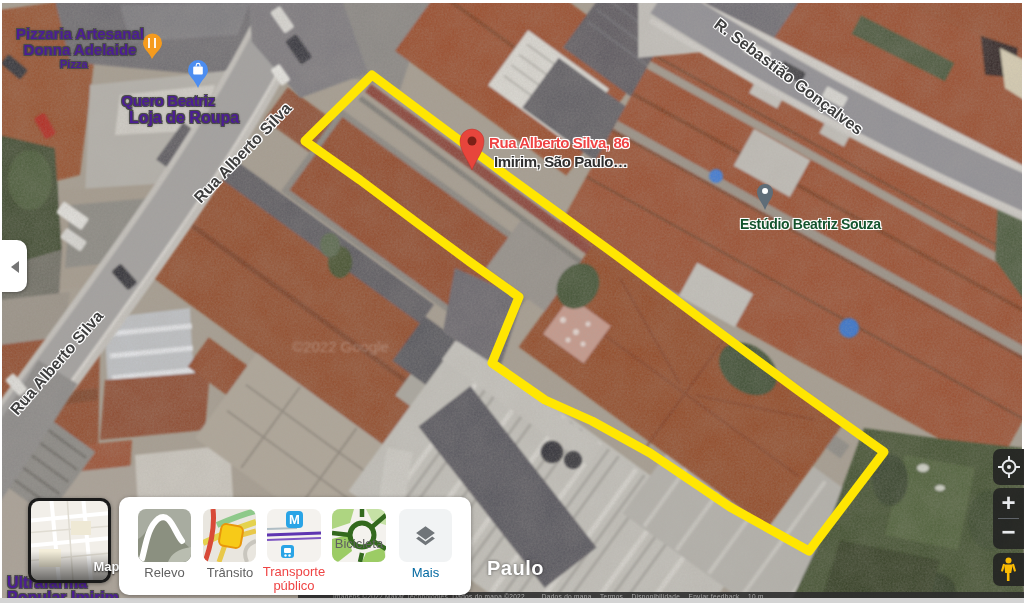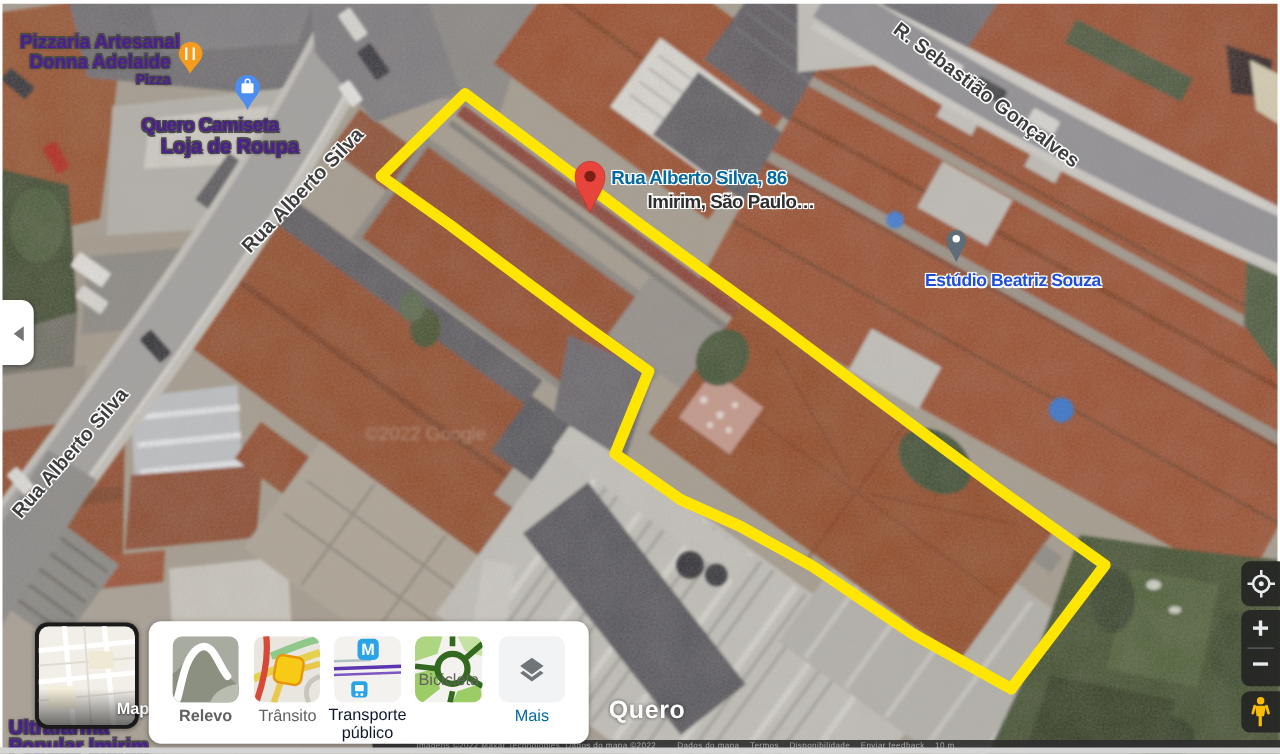--- a/index.html
+++ b/index.html
@@ -472,45 +472,45 @@
       <path d="M 196.2,66.5 v-1.2 a 1.9,1.9 0 0 1 3.8,0 V 66.5" fill="none" stroke="#fff" stroke-width="1.1"></path>
 
       <path d="M 765,210 C 762,202 757,198 757,192 a 8,8 0 1 1 16,0 c 0,6 -5,10 -8,18 z" fill="#5f6d78"></path>
 
       <circle cx="765" cy="191" r="3" fill="#fff"></circle>
     </g>
   </svg>
 
   <div class="maplabel" style="left:0;top:26px;width:160px;text-align:center;font-size:15px;line-height:16px;">Pizzaria Artesanal<br>Donna Adelaide</div>
 
-  <div class="maplabel" style="left:60px;top:58px;width:125px;text-align:center;font-size:11px;">Pizza</div>
-
-  <div class="maplabel" style="left:108px;top:92px;width:120px;text-align:center;font-size:15px;letter-spacing:-0.4px;">Quero Camiseta</div>
+  <div class="maplabel" style="left:60px;top:58px;width:125px;text-align:left;font-size:11px;">Pizza</div>
+
+  <div class="maplabel" style="left:108px;top:92px;width:120px;text-align:center;font-size:15px;letter-spacing:-0.4px;">Quero Beatriz</div>
 
   <div class="maplabel" style="left:124px;top:109px;width:120px;text-align:center;font-size:16px;">Loja de Roupa</div>
 
   <div class="streetlabel" style="left:168px;top:144px;width:150px;text-align:center;font-size:16px;transform:rotate(-46deg);">Rua Alberto Silva</div>
 
   <div class="streetlabel" style="left:-18px;top:354px;width:150px;text-align:center;font-size:16px;transform:rotate(-49deg);">Rua Alberto Silva</div>
 
   <div class="streetlabel" style="left:686px;top:68px;width:205px;text-align:center;font-size:16px;transform:rotate(37deg);">R. Sebastião Gonçalves</div>
 
-  <div class="streetlabel" style="left:489px;top:134px;font-size:15px;font-weight:bold;color:#0369a1;letter-spacing:-0.4px;">Rua Alberto Silva, 86</div>
-
-  <div class="streetlabel" style="left:494px;top:153px;font-size:15px;font-weight:bold;color:#2e2e2e;letter-spacing:-0.4px;margin-left:24px;">Imirim, São Paulo…</div>
-
-  <div class="streetlabel" style="left:740px;top:216px;font-size:14px;font-weight:bold;color:#1d4ed8;letter-spacing:-0.3px;">Estúdio Beatriz Souza</div>
+  <div class="streetlabel" style="left:489px;top:134px;font-size:15px;font-weight:bold;color:#ef4444;letter-spacing:-0.4px;">Rua Alberto Silva, 86</div>
+
+  <div class="streetlabel" style="left:494px;top:153px;font-size:15px;font-weight:bold;color:#2e2e2e;letter-spacing:-0.4px;">Imirim, São Paulo…</div>
+
+  <div class="streetlabel" style="left:740px;top:216px;font-size:14px;font-weight:bold;color:#14532d;letter-spacing:-0.3px;">Estúdio Beatriz Souza</div>
 
   <div class="maplabel" style="left:7px;top:575px;font-size:16px;line-height:15px;">Ultrafarma<br>Popular Imirim</div>
 
   <div class="abs" style="left:0;top:240px;width:27px;height:52px;background:#fff;border-radius:0 10px 10px 0;box-shadow:1px 1px 3px rgba(0,0,0,.3);"></div>
 
   <div class="abs" style="left:11px;top:261px;width:0;height:0;border-top:6px solid transparent;border-bottom:6px solid transparent;border-right:8px solid #757575;"></div>
 
-  <div class="abs" style="left:487px;top:557px;color:#fff;font-size:20px;font-weight:bold;letter-spacing:.5px;text-shadow:0 0 3px rgba(0,0,0,.6);">Quero</div>
+  <div class="abs" style="left:487px;top:557px;color:#fff;font-size:20px;font-weight:bold;letter-spacing:.5px;text-shadow:0 0 3px rgba(0,0,0,.6);">Paulo</div>
 
   <div class="abs" style="left:298px;top:592px;width:726px;height:9px;background:rgba(45,45,45,.9);color:#a8a8a8;font-size:6.5px;line-height:9px;overflow:hidden;">
     <span style="margin-left:35px;filter:blur(.5px);letter-spacing:.3px;">Imagens ©2022 Maxar Technologies, Dados do mapa ©2022&nbsp;&nbsp;&nbsp;&nbsp;&nbsp;&nbsp;&nbsp;&nbsp;Dados do mapa&nbsp;&nbsp;&nbsp;&nbsp;Termos&nbsp;&nbsp;&nbsp;&nbsp;Disponibilidade&nbsp;&nbsp;&nbsp;&nbsp;Enviar feedback&nbsp;&nbsp;&nbsp;&nbsp;10 m</span>
   </div>
 
   <div class="abs" style="left:0;top:598px;width:1024px;height:5px;background:#d4d4d4;"></div>
 
   <div class="abs" style="left:28px;top:498px;width:83px;height:85px;border-radius:10px;background:#1a1a1a;box-shadow:0 1px 4px rgba(0,0,0,.4);">
 
     <svg width="77" height="79" viewBox="0 0 77 79" style="position:absolute;left:3px;top:3px;border-radius:8px;">
@@ -552,21 +552,21 @@
         </clipPath>
       </defs>
     <g clip-path="url(#rc1)">
       <rect width="53" height="53" fill="#a8aca0"></rect>
       <path d="M 0,53 L 0,30 C 10,25 12,10 20,8 C 30,5 35,20 40,28 L 53,40 L 53,53 Z" fill="#8b9080"></path>
       <path d="M 4,50 C 8,35 10,18 20,10 C 32,2 36,22 44,32" fill="none" stroke="#fff" stroke-width="6" stroke-linecap="round"></path>
       <path d="M 30,53 C 33,45 40,40 53,38 L 53,53 Z" fill="#b9bdb0"></path>
     </g>
   </svg>
 
-  <div class="abs" style="left:138px;top:565px;width:53px;text-align:center;color:#616161;font-size:13px;font-weight:bold;">Relevo</div>
+  <div class="abs" style="left:138px;top:565px;width:53px;text-align:center;color:#616161;font-size:13px;">Relevo</div>
 
   <svg class="abs" style="left:203px;top:509px;" width="53" height="53" viewBox="0 0 53 53">
     <defs>
         <clipPath id="rc2">
           <rect width="53" height="53" rx="8"></rect>
         </clipPath>
       </defs>
     <g clip-path="url(#rc2)">
       <rect width="53" height="53" fill="#e9e6df"></rect>
       <path d="M 14,16 C 28,10 40,5 53,2" fill="none" stroke="#8ec98a" stroke-width="6"></path>
@@ -593,21 +593,21 @@
       <path d="M 0,20 L 30,19" stroke="#b0bec5" stroke-width="2"></path>
       <rect x="19" y="2" width="17" height="17" rx="4" fill="#29a4e6"></rect>
       <text x="27.5" y="15" font-size="13" font-weight="bold" fill="#fff" text-anchor="middle" font-family="Liberation Sans,sans-serif">M</text>
       <rect x="14" y="36" width="13" height="13" rx="3" fill="#29a4e6"></rect>
       <rect x="17" y="39" width="7" height="5" rx="1" fill="#fff"></rect>
       <circle cx="18.5" cy="46.5" r="1.2" fill="#fff"></circle>
         <circle cx="22.5" cy="46.5" r="1.2" fill="#fff"></circle>
     </g>
   </svg>
 
-  <div class="abs" style="left:254px;top:565px;width:80px;text-align:center;color:#0f172a;font-size:13px;line-height:14px;">Transporte<br>público</div>
+  <div class="abs" style="left:254px;top:565px;width:80px;text-align:center;color:#ef4444;font-size:13px;line-height:14px;">Transporte<br>público</div>
 
   <svg class="abs" style="left:332px;top:509px;" width="54" height="53" viewBox="0 0 54 53">
     <defs>
         <clipPath id="rc4">
           <rect width="54" height="53" rx="8"></rect>
         </clipPath>
       </defs>
     <g clip-path="url(#rc4)">
       <rect width="54" height="53" fill="#f4f2ee"></rect>
       <path d="M 0,0 H 22 L 18,14 L 0,20 Z" fill="#aed581"></path>

